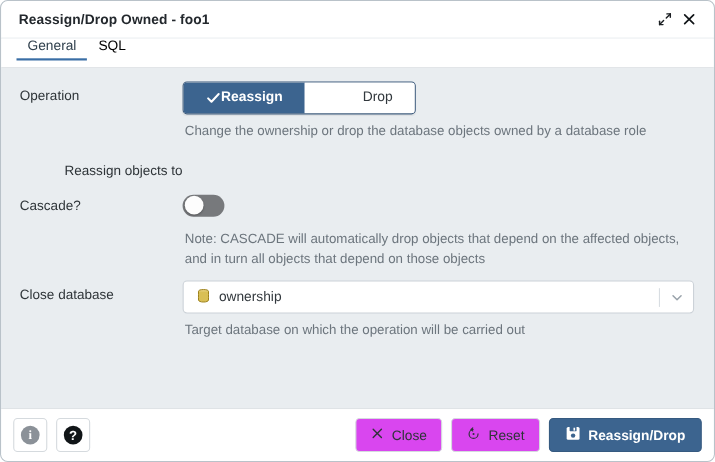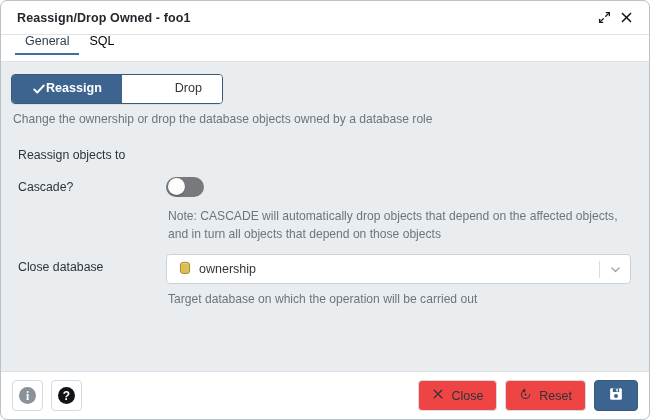--- a/index.html
+++ b/index.html
@@ -222,21 +222,21 @@
   }
   .f-btn {
     display: inline-flex;
     align-items: center;
     gap: 7px;
     height: 31px;
     padding: 0 13px;
     font-size: 12.5px;
     border: 1px solid #d5dade;
     border-radius: 4px;
-    background: #ef4444;
+    background: #d946ef;
     color: #2e3438;
     cursor: pointer;
     font-family: inherit;
     white-space: nowrap;
   }
   .f-btn.primary {
     background: #3c648f;
     border-color: #365a80;
     color: #ffffff;
     font-weight: bold;
@@ -280,39 +280,40 @@
   </div>
 
   <div class="tabbar">
     <div class="tab active">General</div>
     <div class="tab">SQL</div>
   </div>
 
   <div class="body">
 
     <div class="row">
+      <div class="label-col">Operation</div>
       <div class="field-col">
         <div class="btn-group">
           <button class="grp-btn sel">
             <span class="chk">
               <svg width="14" height="14" viewBox="0 0 16 16" fill="none" stroke="#ffffff" stroke-width="2.1" stroke-linecap="round" stroke-linejoin="round">
                 <path d="M2.5 8.5 L6 12 L13.5 4"></path>
               </svg>
             </span>
             <span>Reassign</span>
           </button>
           <button class="grp-btn">
             <span>Drop</span>
           </button>
         </div>
         <div class="helptext">Change the ownership or drop the database objects owned by a database role</div>
       </div>
     </div>
 
-    <div class="row" style="margin-top:13px;">
+    <div class="row" style="margin-top:13px;text-align:right;">
       <div class="label-col">Reassign objects to</div>
     </div>
 
     <div class="row" style="margin-top:10px;">
       <div class="label-col">Cascade?</div>
       <div class="field-col">
         <div class="switch">
           <span class="knob"></span>
         </div>
         <div class="helptext" style="max-width:472px;">Note: CASCADE will automatically drop objects that depend on the affected objects, and in turn all objects that depend on those objects</div>
@@ -379,16 +380,17 @@
 
     <button class="f-btn primary">
       <span>
         <svg width="14" height="14" viewBox="0 0 16 16">
           <rect x="1.3" y="1.3" width="13.4" height="13.4" rx="1.6" fill="#ffffff"></rect>
           <rect x="4.4" y="1.3" width="7.2" height="4.5" rx=".5" fill="#3c648f"></rect>
           <rect x="8.4" y="2.1" width="1.7" height="3" fill="#ffffff"></rect>
           <circle cx="8" cy="10.3" r="2.3" fill="#3c648f"></circle>
         </svg>
       </span>
+      <span>Reassign/Drop</span>
     </button>
   </div>
 
 </div>
 
 </body></html>

